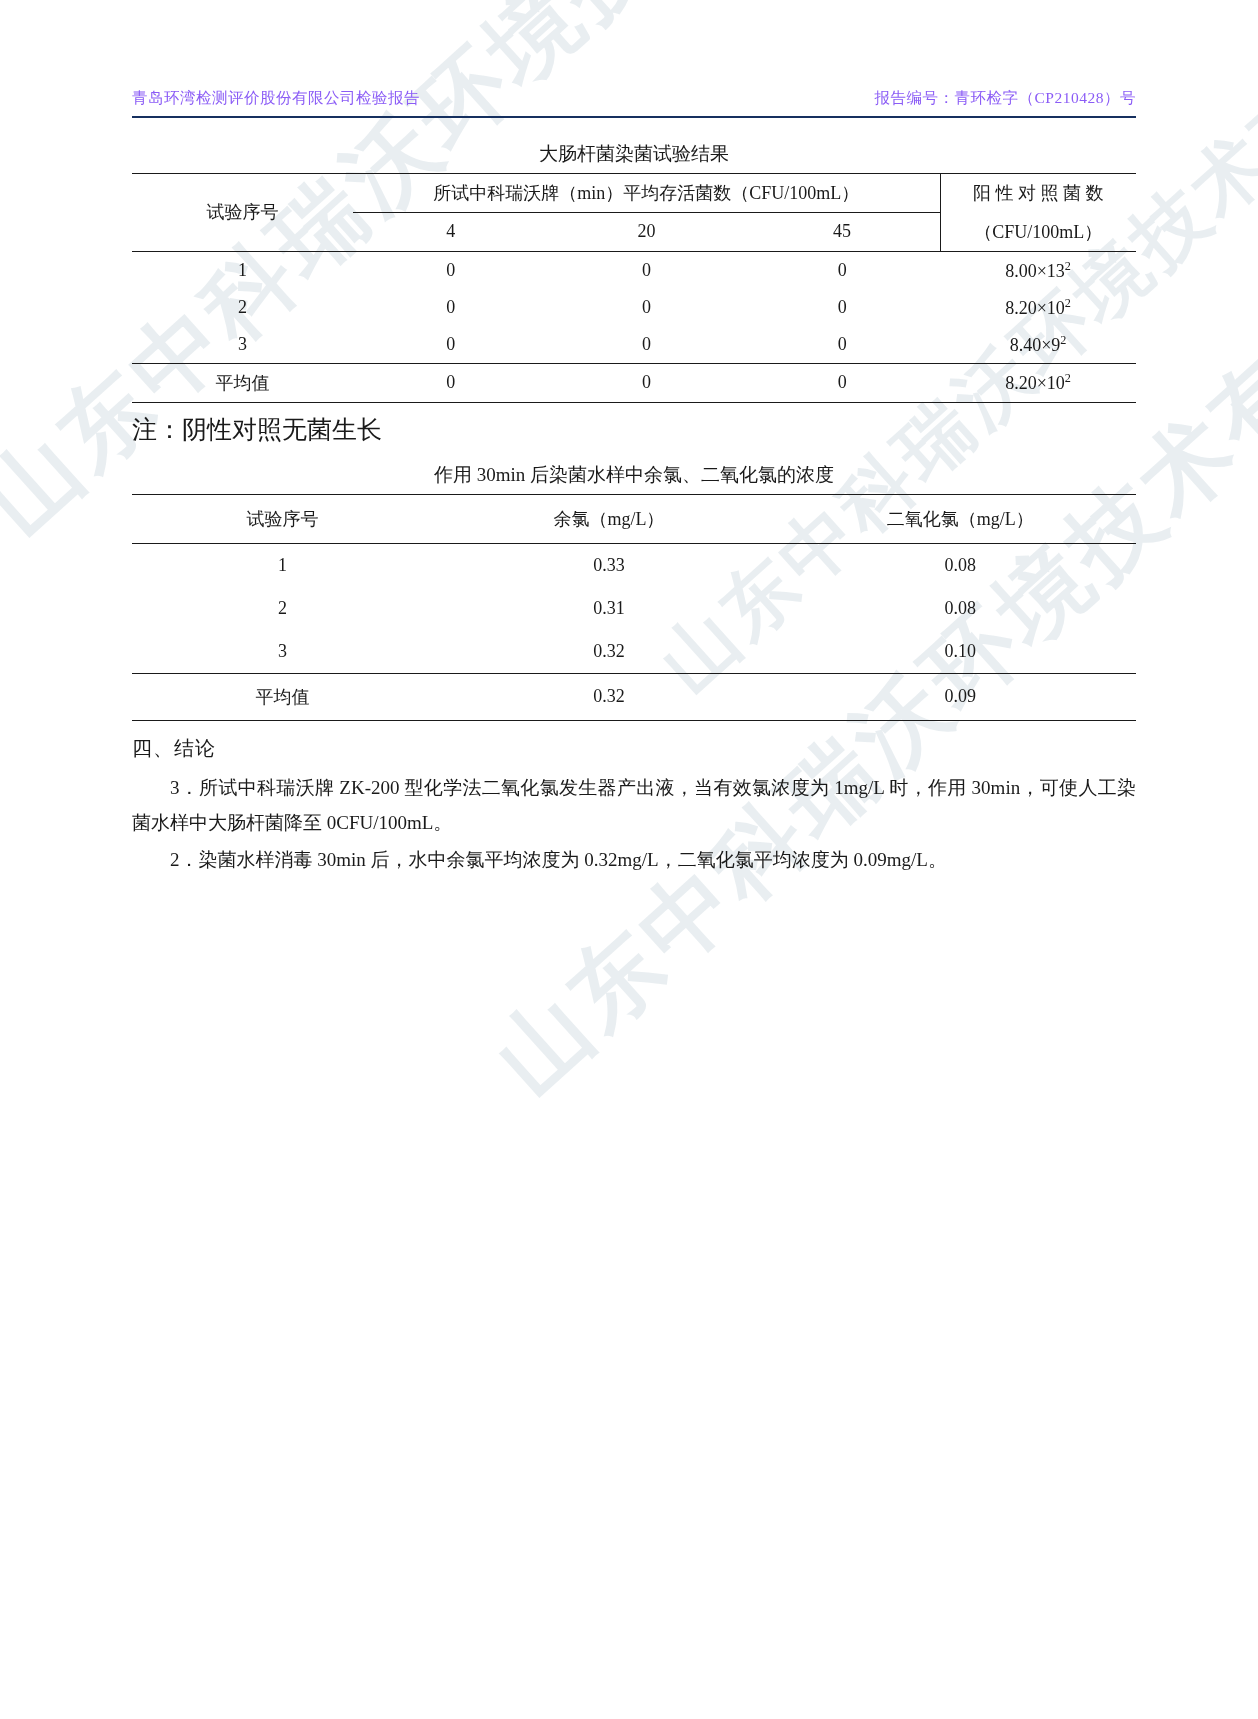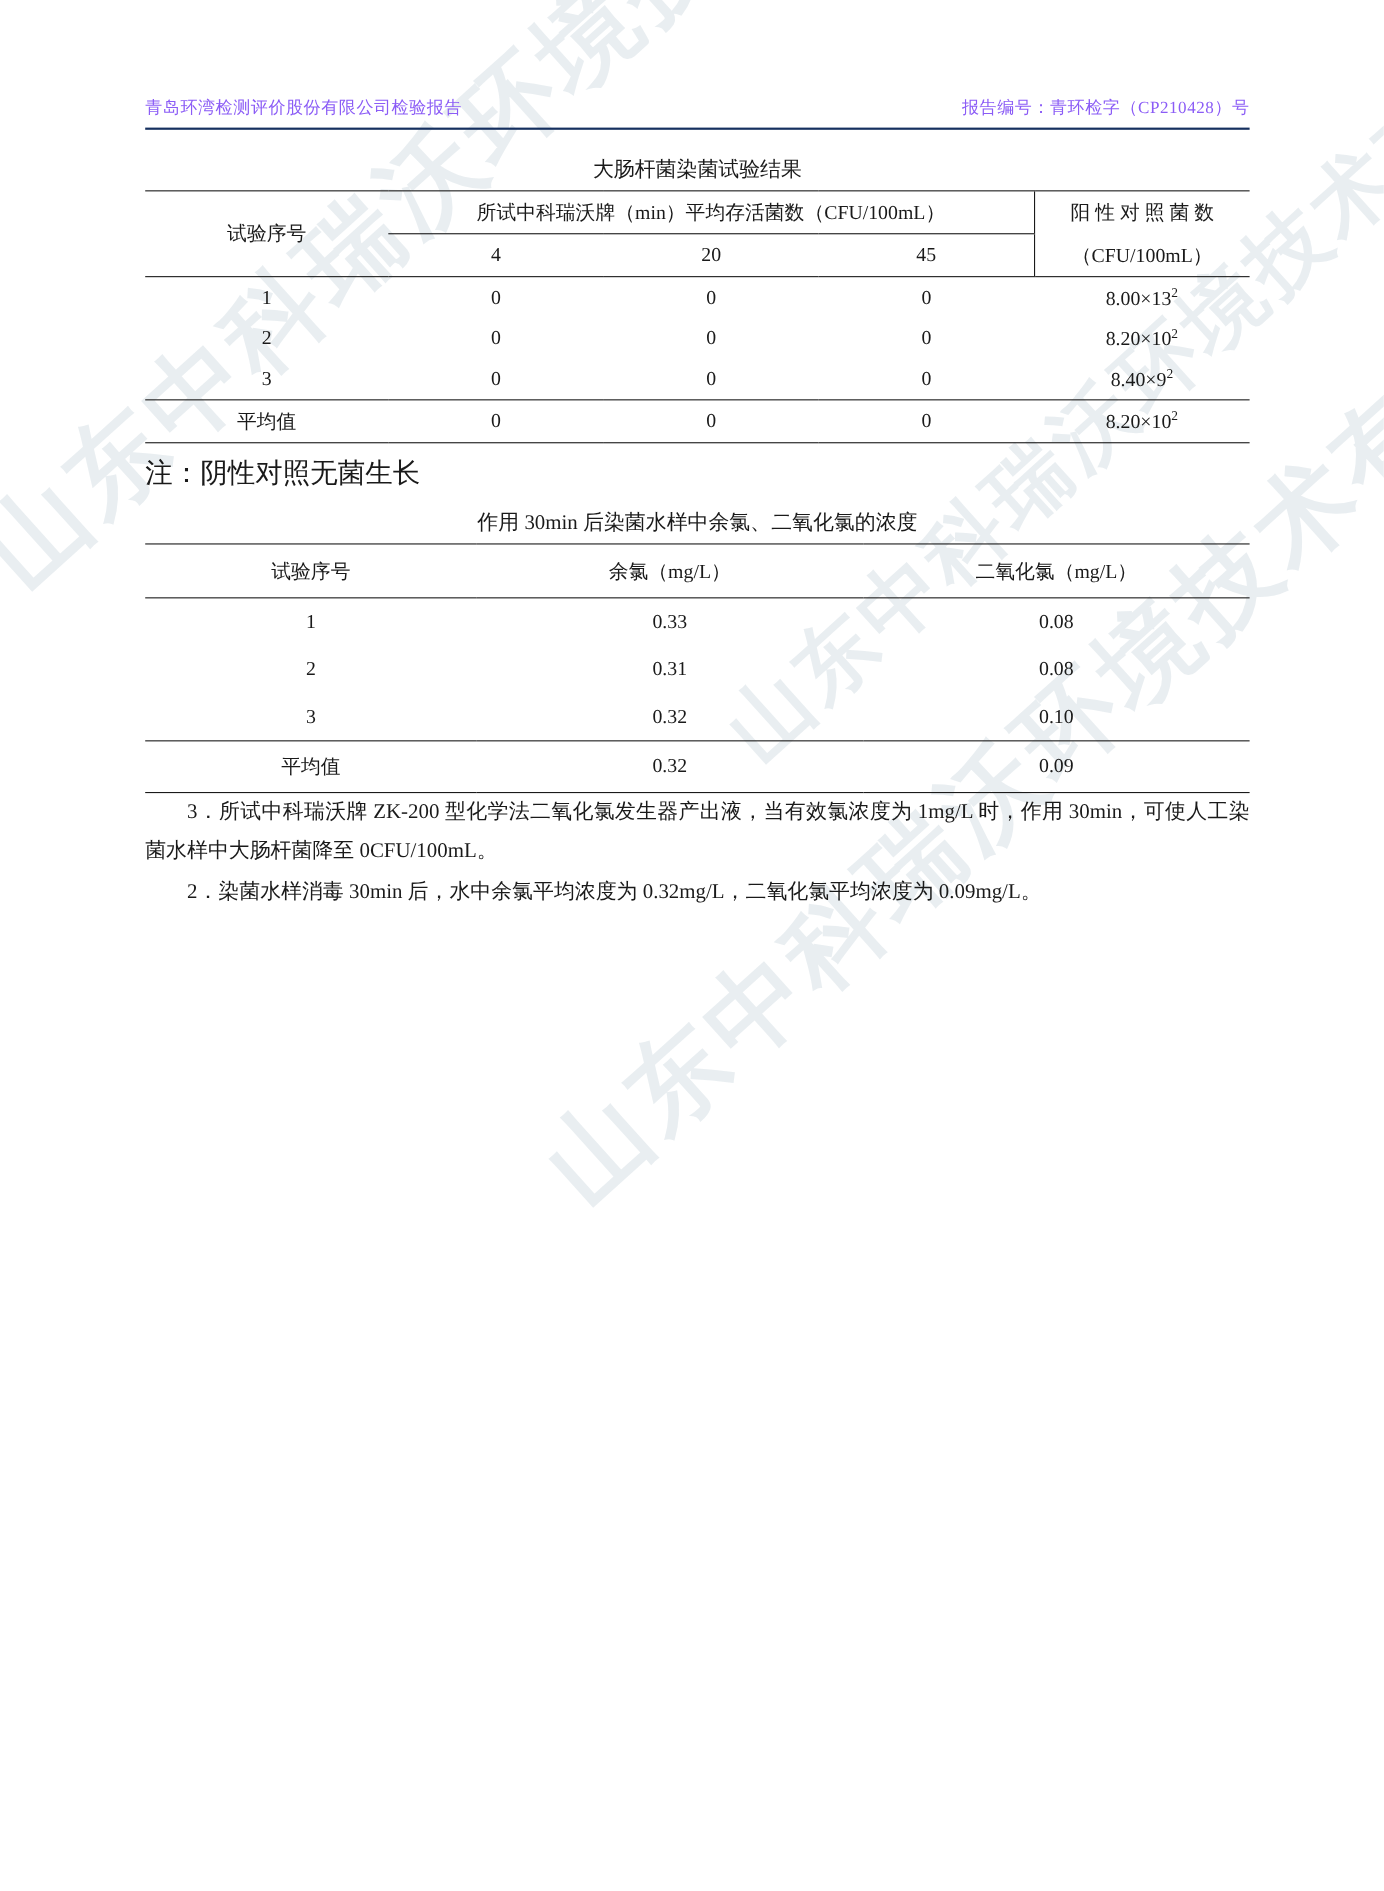--- a/index.html
+++ b/index.html
@@ -227,18 +227,19 @@
           <td class="bb-thin" style="padding: 11px 2px;">0.10</td>
         </tr>
         <tr>
           <td class="bb" style="padding: 11px 2px;">平均值</td>
           <td class="bb" style="padding: 11px 2px;">0.32</td>
           <td class="bb" style="padding: 11px 2px;">0.09</td>
         </tr>
       </tbody>
     </table>
 
+    <div class="conclusion-title">四、结论</div>
     <p class="para indent">3．所试中科瑞沃牌 ZK-200 型化学法二氧化氯发生器产出液，当有效氯浓度为 1mg/L 时，作用 30min，可使人工染菌水样中大肠杆菌降至 0CFU/100mL。</p>
     <p class="para indent">2．染菌水样消毒 30min 后，水中余氯平均浓度为 0.32mg/L，二氧化氯平均浓度为 0.09mg/L。</p>
 
   </div>
 
 </div>
 
 </body></html>

